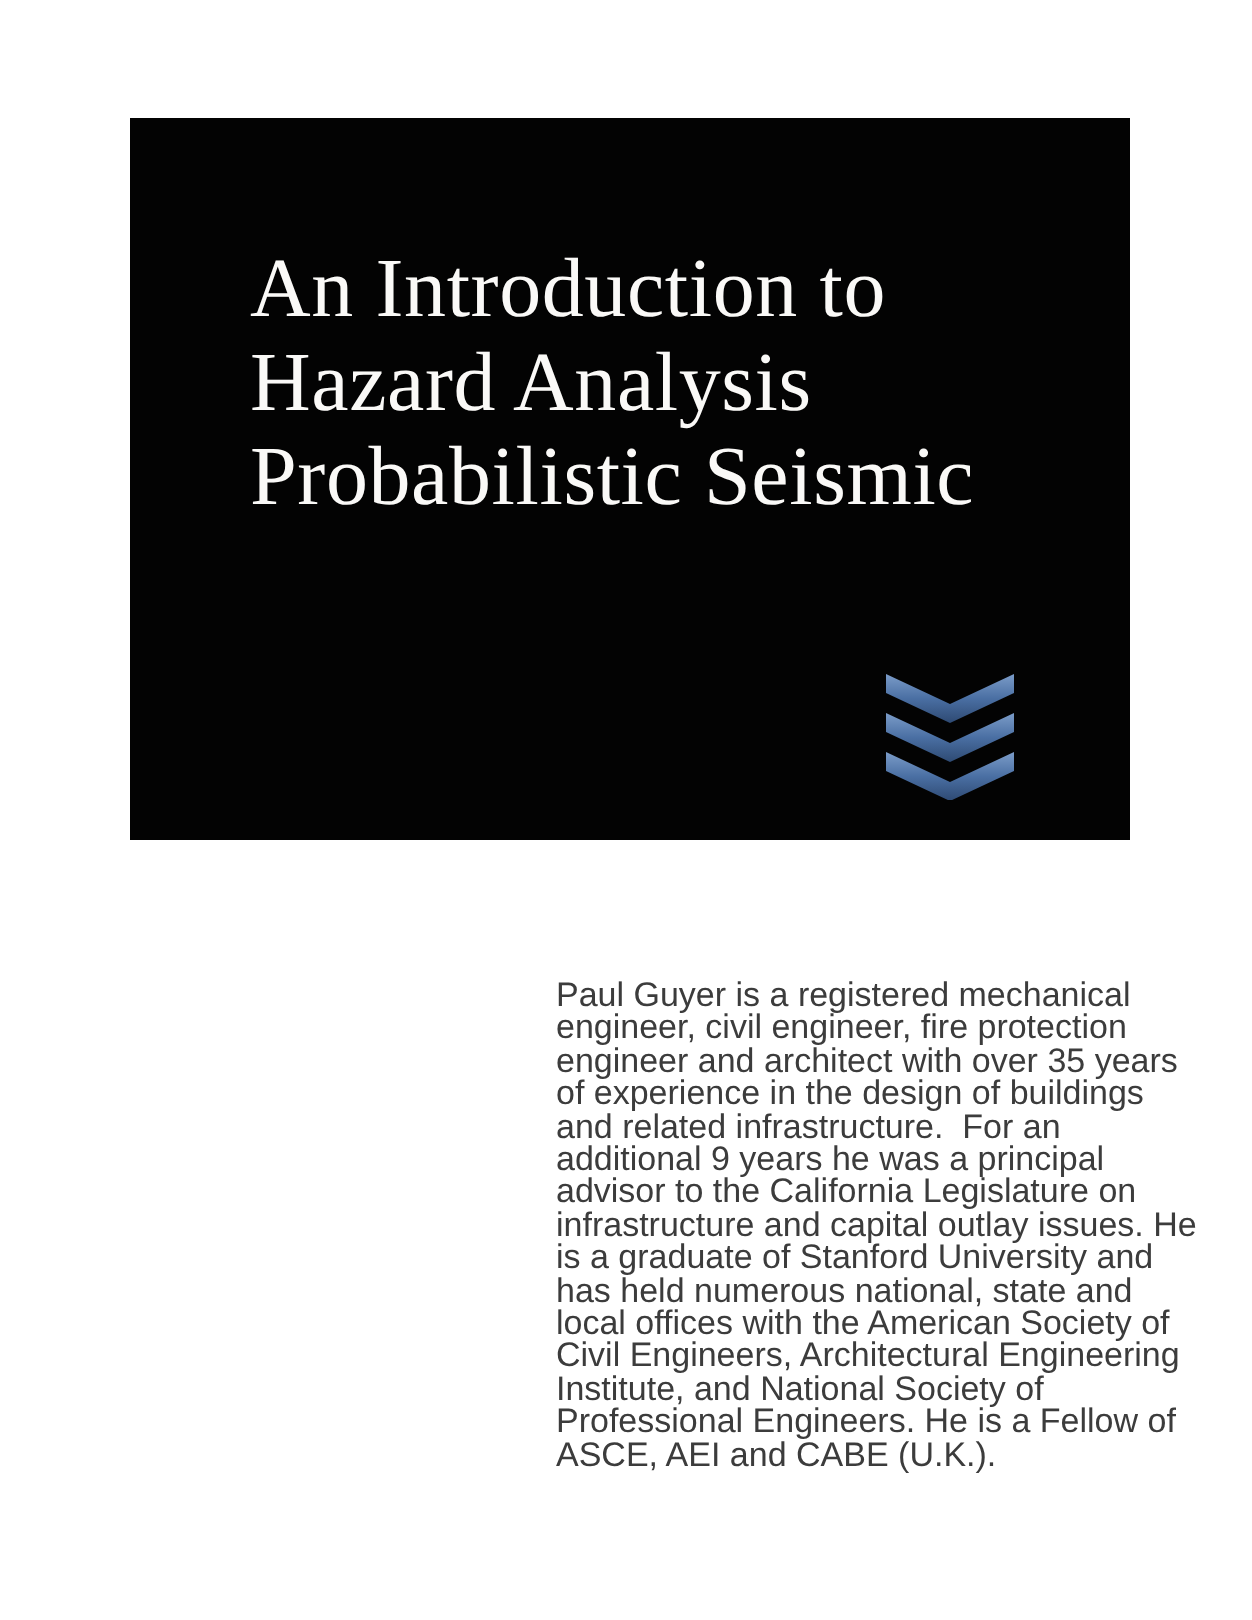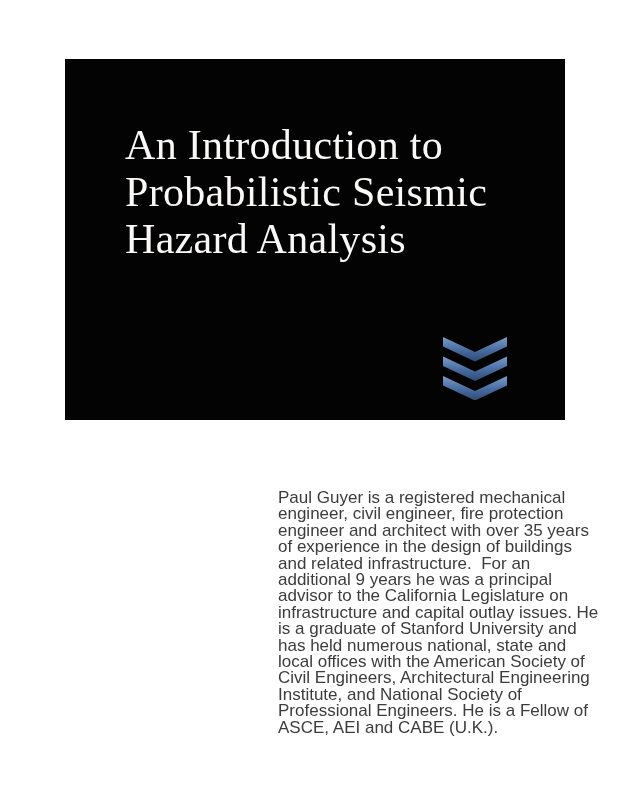--- a/index.html
+++ b/index.html
@@ -55,21 +55,21 @@
     white-space: pre;
   }
 </style>
 </head>
 <body>
 
 <div class="page">
 
   <div class="cover">
 
-    <div class="cover-title"><div>An Introduction to</div><div>Probabilistic Seismic</div><div>Hazard Analysis</div></div>
+    <div class="cover-title"><div>An Introduction to</div><div>Hazard Analysis</div><div>Probabilistic Seismic</div></div>
 
     <svg class="chevron-logo" viewBox="0 0 64 63" xmlns="http://www.w3.org/2000/svg">
       <defs>
         <linearGradient id="chevGrad" x1="0" y1="0" x2="0" y2="1">
           <stop offset="0" stop-color="#7b9cc8"></stop>
           <stop offset="0.5" stop-color="#4a6fa3"></stop>
           <stop offset="1" stop-color="#2e4a73"></stop>
         </linearGradient>
       </defs>
       <g>

